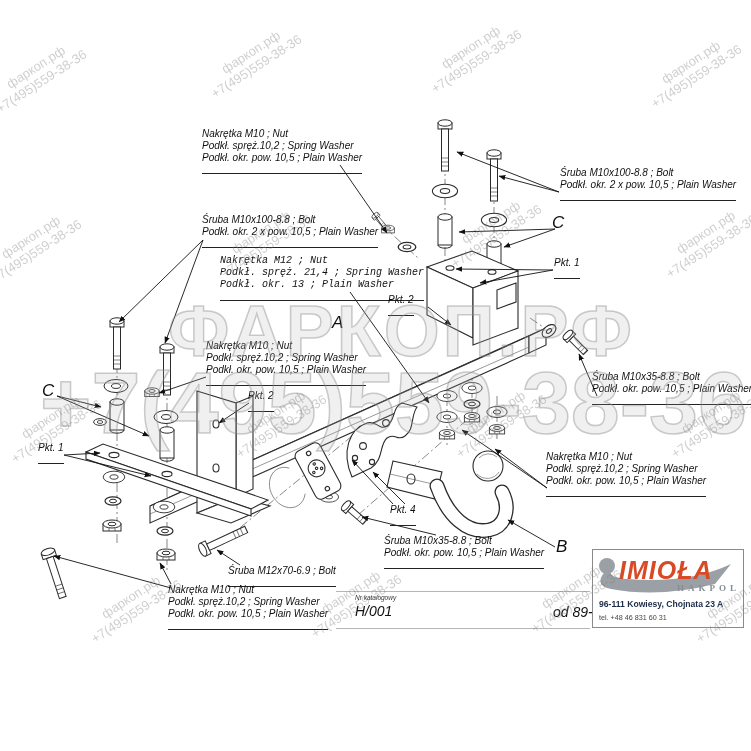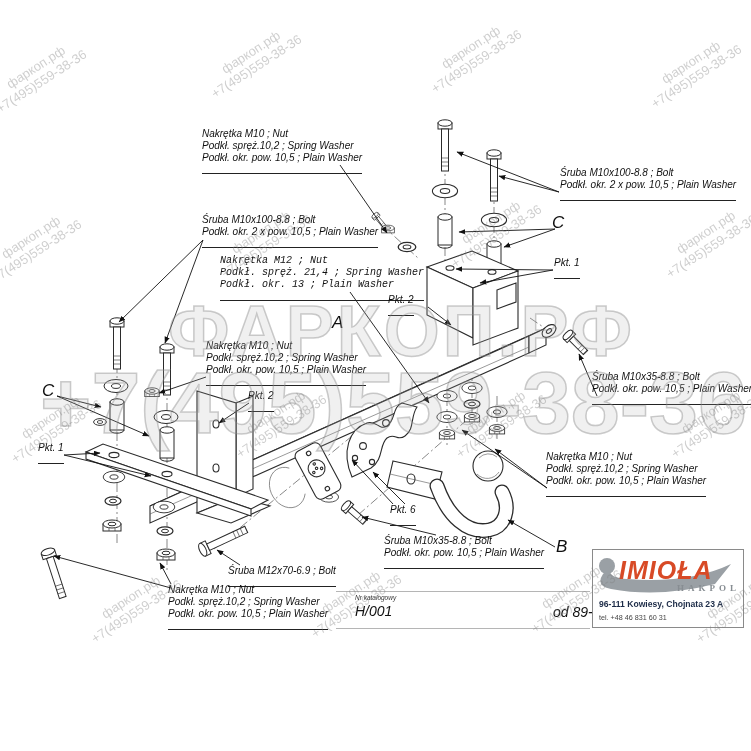--- a/index.html
+++ b/index.html
@@ -292,21 +292,21 @@
         <div>Podkł. okr. pow. 10,5 ; Plain Washer</div>
       </div>
       <div class="callout" style="left: 384px; top: 535px;">
         <div>Śruba M10x35-8.8 ;  Bolt</div>
         <div>Podkł. okr. pow. 10,5 ; Plain Washer</div>
       </div>
       <div class="callout letter" style="left: 556px; top: 538px;">
         <div>B</div>
       </div>
       <div class="callout" style="left: 390px; top: 504px;">
-        <div>Pkt. 6</div>
+        <div>Pkt. 4</div>
       </div>
       <div class="callout" style="left: 560px; top: 167px;">
         <div>Śruba M10x100-8.8 ;  Bolt</div>
         <div>Podkł. okr. 2 x pow. 10,5 ; Plain Washer</div>
       </div>
       <div class="callout letter" style="left: 552px; top: 214px;">
         <div>C</div>
       </div>
       <div class="callout" style="left: 554px; top: 257px;">
         <div>Pkt. 1</div>

